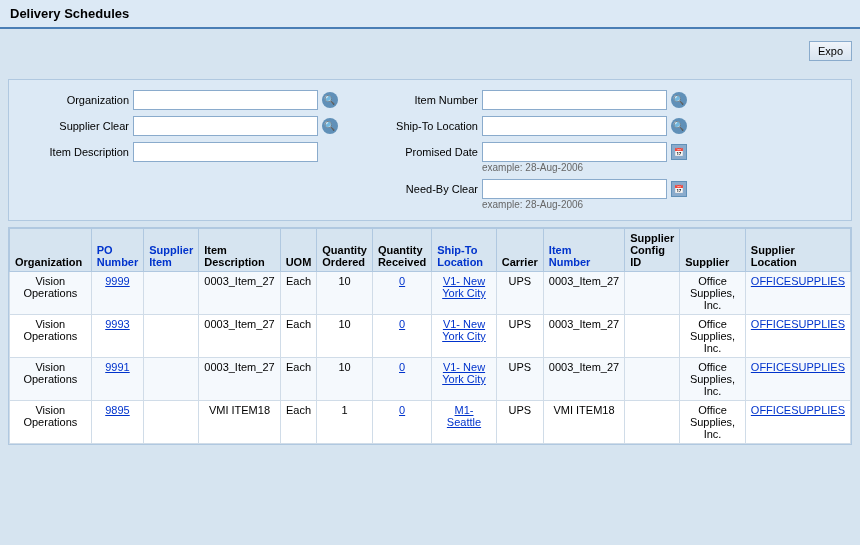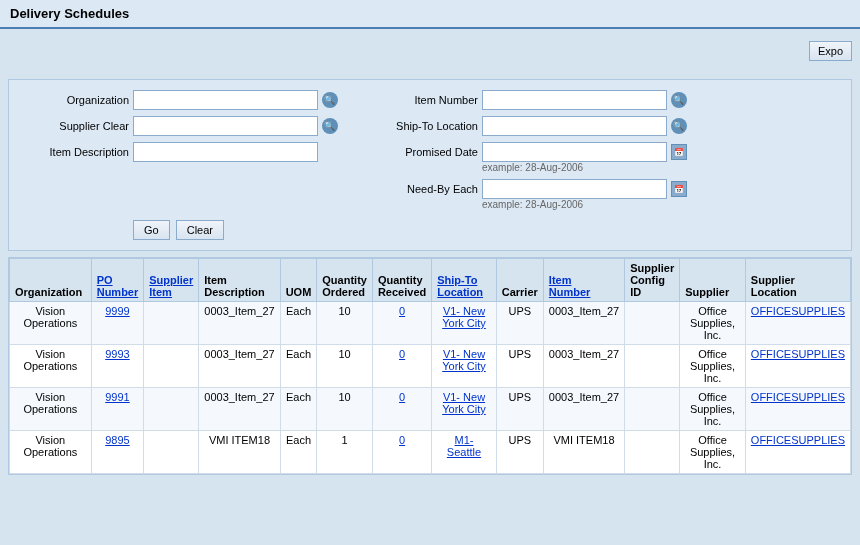--- a/index.html
+++ b/index.html
@@ -154,21 +154,20 @@
       padding: 3px 5px;
       text-align: left;
       font-weight: bold;
       color: #000;
       vertical-align: bottom;
       white-space: nowrap;
     }
 
     thead th a, thead th span.link {
       color: #0033cc;
-      text-decoration: underline;
       cursor: pointer;
     }
 
     tbody tr {
       background: #fff;
       text-align: center;
     }
 
     tbody tr:nth-child(odd) {
       background: #f5f9fd;
@@ -241,35 +240,31 @@
           <span class="search-label">Promised Date</span>
           <input class="search-input" type="text" placeholder="" style="">
           <button class="search-icon-btn">
             <div class="date-icon">📅</div>
           </button>
         </div>
         <div class="example-text">example: 28-Aug-2006</div>
       </div>
       <div>
         <div class="search-row">
-          <span class="search-label">Need-By Each</span>
+          <span class="search-label">Need-By Clear</span>
           <input class="search-input" type="text" placeholder="" style="">
           <button class="search-icon-btn">
             <div class="date-icon">📅</div>
           </button>
         </div>
         <div class="example-text">example: 28-Aug-2006</div>
       </div>
     </div>
   </div>
 
-  <div class="btn-row">
-    <button class="go-btn">Go</button>
-    <button class="clear-btn">Clear</button>
-  </div>
 </div>
 
 <div class="results-table-container">
   <table>
     <thead>
       <tr>
         <th><span>Organization</span></th>
         <th><span class="link">PO<br>Number</span></th>
         <th><span class="link">Supplier<br>Item</span></th>
         <th><span>Item<br>Description</span></th>

